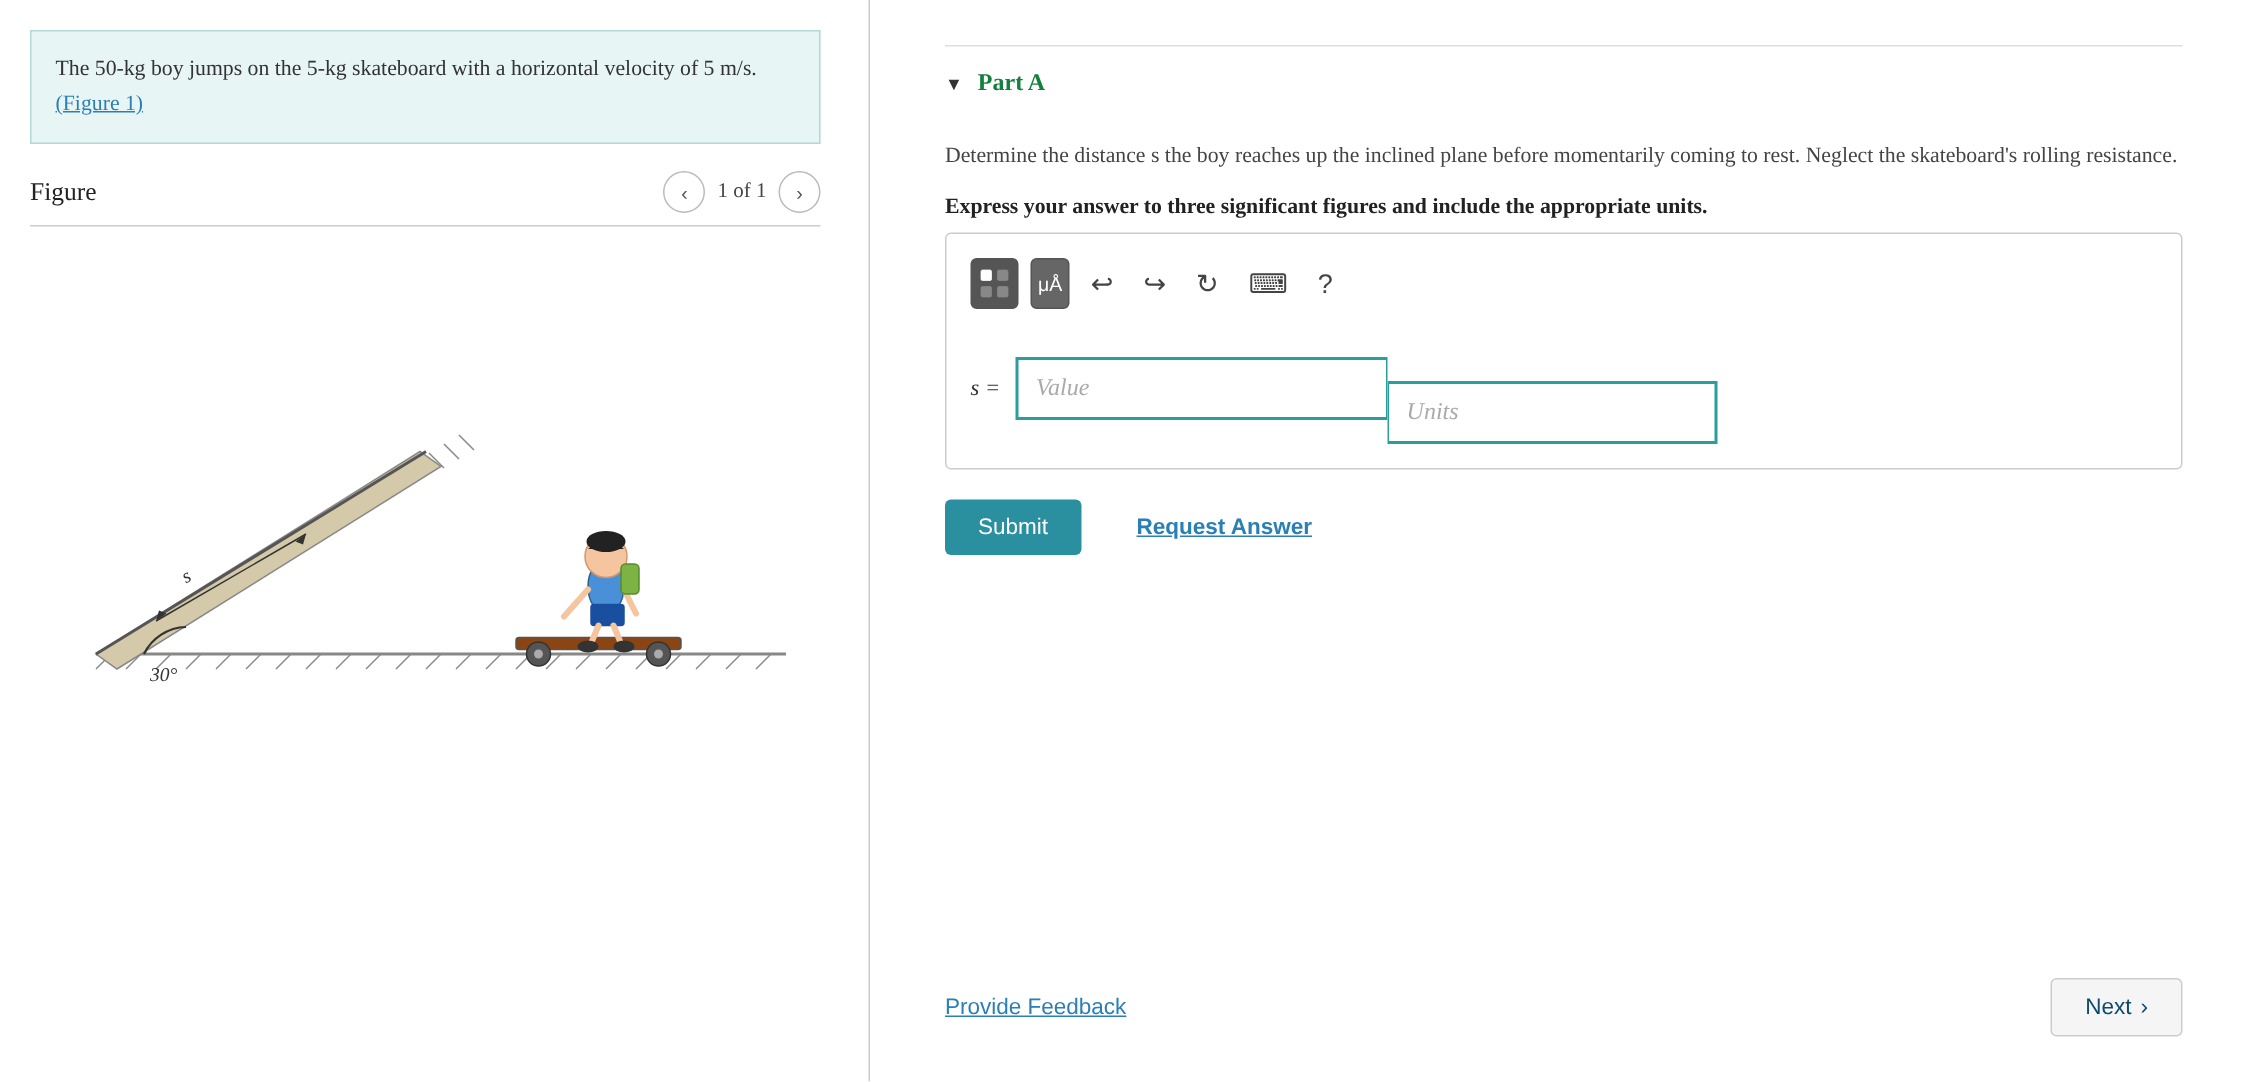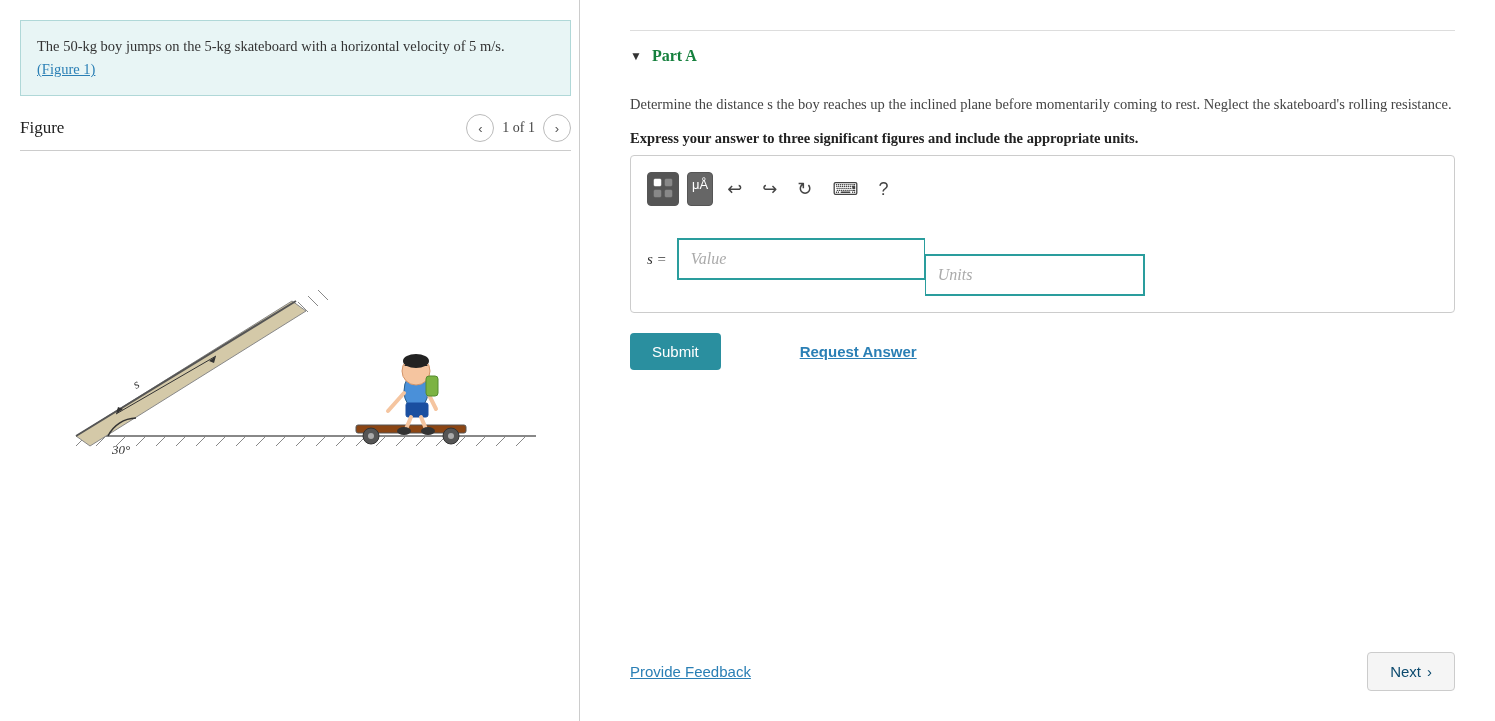--- a/index.html
+++ b/index.html
@@ -11,21 +11,21 @@
       display: flex;
       height: 721px;
       overflow: hidden;
     }
 
     
     .left-panel {
       width: 580px;
       min-width: 580px;
       border-right: 1px solid #ccc;
-      padding: 20px 8px 0 20px;
+      padding: 20px 32px 0 20px;
       display: flex;
       flex-direction: column;
       height: 100%;
     }
 
     .problem-box {
       background: #e8f5f5;
       border: 1px solid #b0d8d8;
       padding: 14px 16px;
       font-size: 14.5px;
@@ -166,21 +166,21 @@
       gap: 8px;
       margin-bottom: 16px;
     }
 
     .toolbar-btn {
       background: #666;
       border: 1px solid #555;
       border-radius: 4px;
       cursor: pointer;
       display: flex;
-      align-items: flex-start;
+      align-items: center;
       justify-content: center;
       color: #fff;
       font-size: 13px;
       padding: 4px 4px;
       height: 34px;
     }
 
     .toolbar-btn-dark {
       background: #555;
     }
@@ -265,21 +265,20 @@
     .request-answer-link {
       color: #2a7fb5;
       text-decoration: underline;
       font-size: 15px;
       cursor: pointer;
       font-family: Arial, sans-serif;
       font-weight: bold;
       background: none;
       border: none;
       padding: 0;
-      margin-left: 42px;
     }
 
     .bottom-row {
       display: flex;
       align-items: center;
       justify-content: space-between;
       margin-top: auto;
       padding-top: 20px;
     }
 

